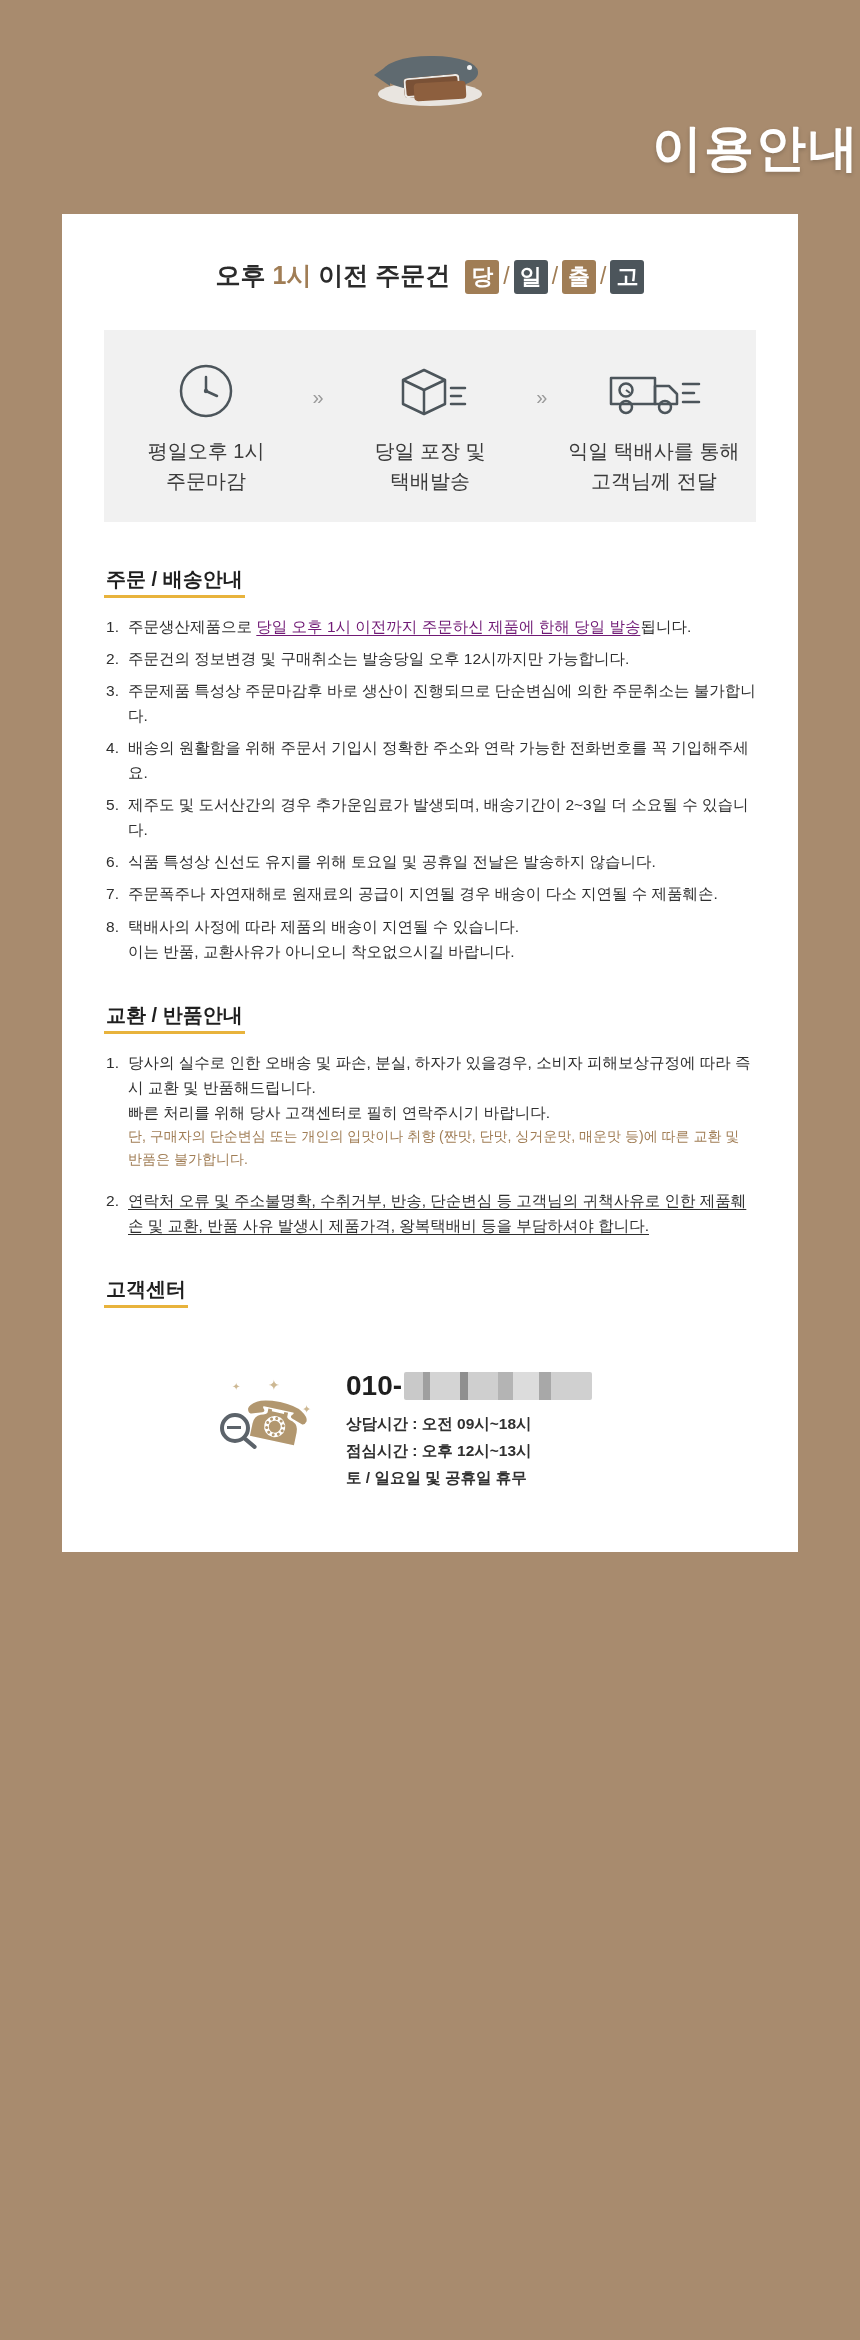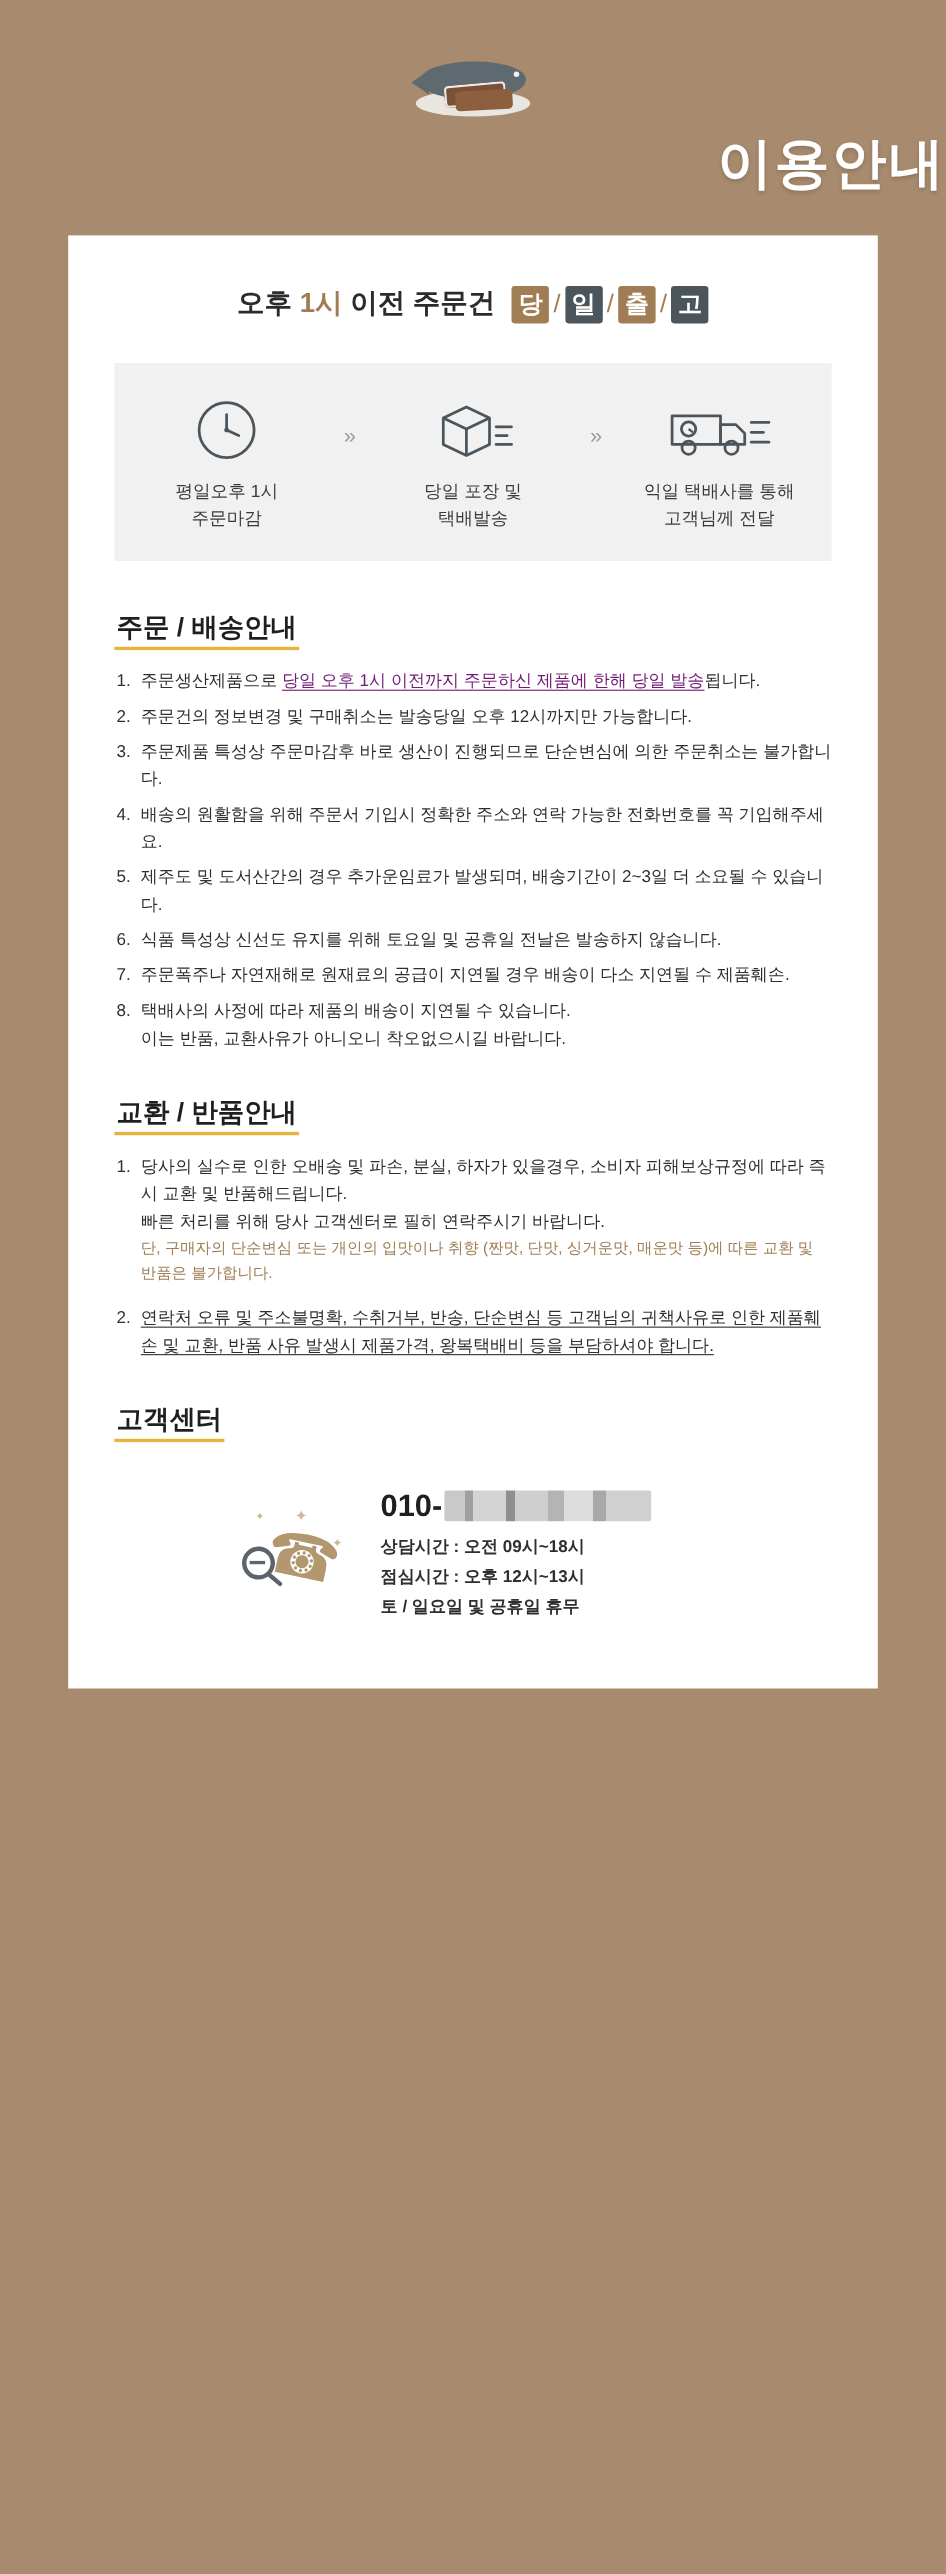--- a/index.html
+++ b/index.html
@@ -147,37 +147,37 @@
     text-align: center;
   }
   .step .art {
     height: 62px;
     display: flex;
     align-items: center;
     justify-content: center;
     margin-bottom: 14px;
   }
   .step .cap {
-    font-size: 16px;
+    font-size: 20px;
     line-height: 1.5;
     color: #3a3a3a;
     white-space: pre-line;
   }
   .arrow {
     width: 46px;
     text-align: center;
     font-size: 20px;
     color: #9a9a9a;
     margin-top: 26px;
   }
 
   
   .sec-head {
     display: inline-block;
-    font-size: 24px;
+    font-size: 20px;
     font-weight: bold;
     color: #1f1f1f;
     border-bottom: 3px solid #e8b33c;
     padding: 0 2px 2px 2px;
     margin-bottom: 16px;
   }
   .sec { margin-bottom: 38px; }
 
   ol.list {
     margin: 0;
@@ -249,21 +249,21 @@
   }
   .spark {
     position: absolute;
     color: #cdb893;
     font-size: 14px;
   }
   .spark.s1 { left: 54px; top: 4px; }
   .spark.s2 { left: 88px; top: 30px; font-size: 11px; }
   .spark.s3 { left: 18px; top: 8px; font-size: 10px; }
 
-  .cc-text { min-width: 300px; }
+  .cc-text { min-width: 300px; margin-top: 20px; }
   .cc-phone {
     font-size: 28px;
     font-weight: bold;
     color: #1f1f1f;
     display: flex;
     align-items: center;
     margin-bottom: 8px;
   }
   .masked {
     display: inline-block;

